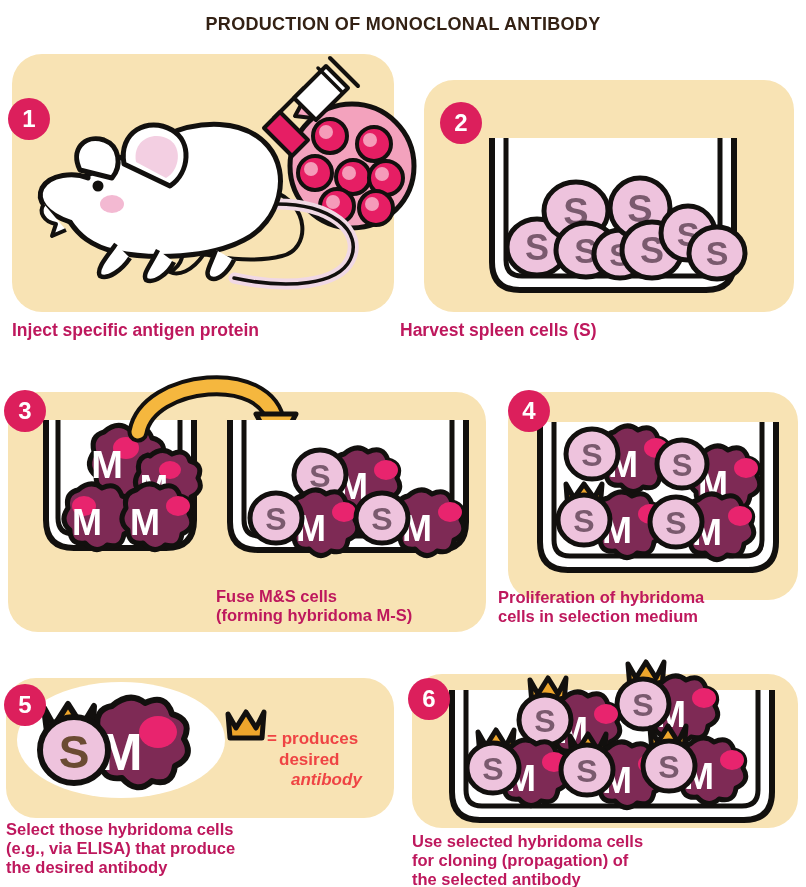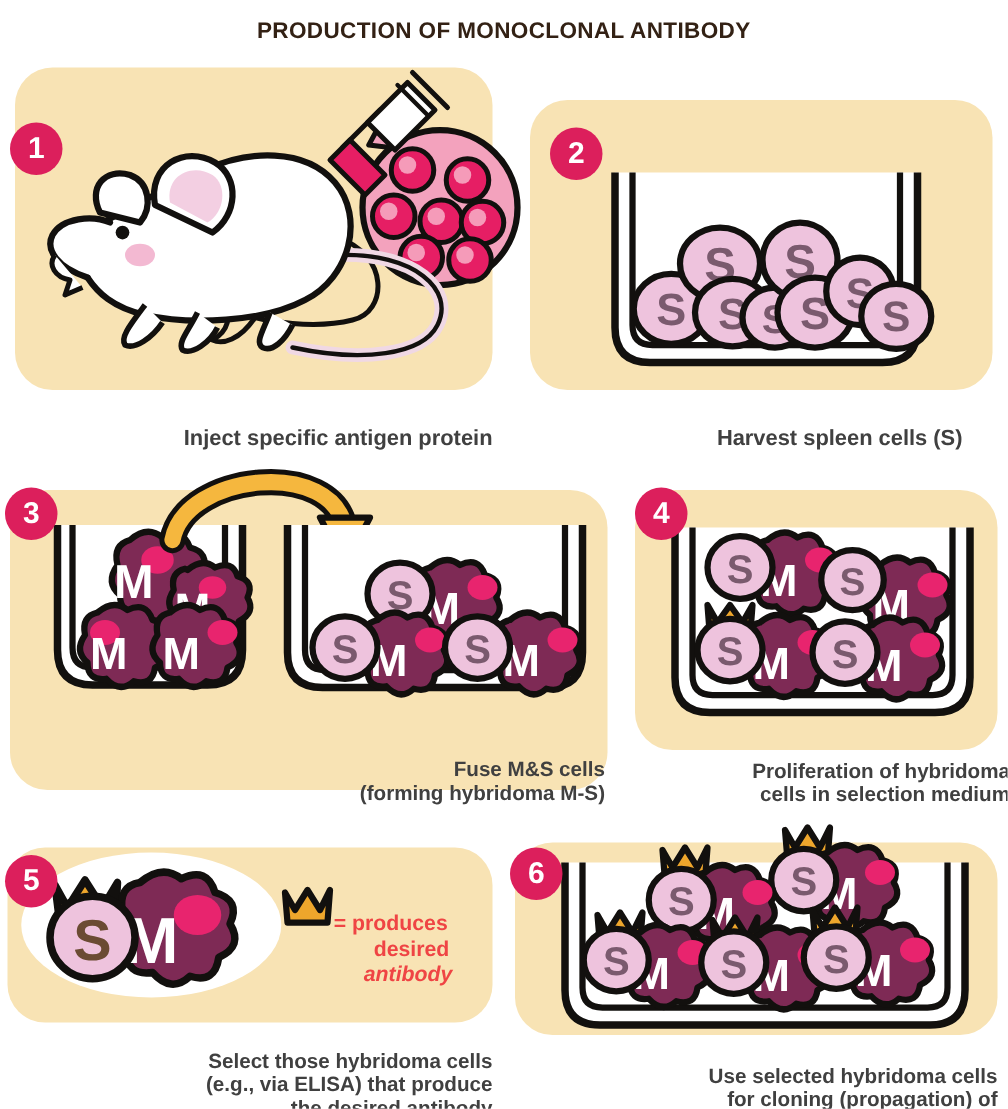--- a/index.html
+++ b/index.html
@@ -34,27 +34,26 @@
     color: #fff;
     font-size: 24px;
     font-weight: bold;
     display: flex; align-items: center; justify-content: center;
     z-index: 40;
     line-height: 1;
   }
   .caption {
     position: absolute;
     width: 100%;
-    text-align: right;
+    text-align: left;
     font-size: 17.5px;
     font-weight: bold;
-    color: #404040;
+    color: #be185d;
     line-height: 20px;
     z-index: 20;
-    margin-top: 20px;
   }
   .caption.small { font-size: 16.5px; line-height: 19px; }
   svg { display: block; overflow: visible; }
   .art { position: absolute; }
   .legend {
     position: absolute;
     font-size: 17px;
     font-weight: bold;
     color: #ef4444;
     line-height: 20.5px;
@@ -318,21 +317,21 @@
         <text x="68" y="90" text-anchor="middle" font-family="Liberation Sans, sans-serif" font-size="46" font-weight="bold" fill="#6b4b33">S</text>
       </g>
       <g>
         <path d="M222 36 L230 50 L240 34 L250 50 L258 34 L256 60 L224 60 Z" fill="#eea62c" stroke="#12100e" stroke-width="5" stroke-linejoin="round"></path>
       </g>
     </svg>
   </div>
   <div class="legend" style="left:267px; top:687px;">
     <span>=</span>
     <span>produces</span><br>
-    <span style="margin-left:32px; display:inline-block;">desired</span><br>
+    <span style="margin-left:12px; display:inline-block;">desired</span><br>
     <span style="margin-left:24px; display:inline-block;font-style:italic;">antibody</span>
   </div>
   <div class="caption small" style="left:6px; top:778px; width:388px; white-space:pre-line;">Select those hybridoma cells
 (e.g., via ELISA) that produce
 the desired antibody</div>
 
   <div class="panel" style="left:412px; top:632px; width:386px; height:154px;"></div>
   <div class="badge" style="left:408px; top:636px;">6</div>
 
   <div class="art" style="left:412px; top:618px;">

